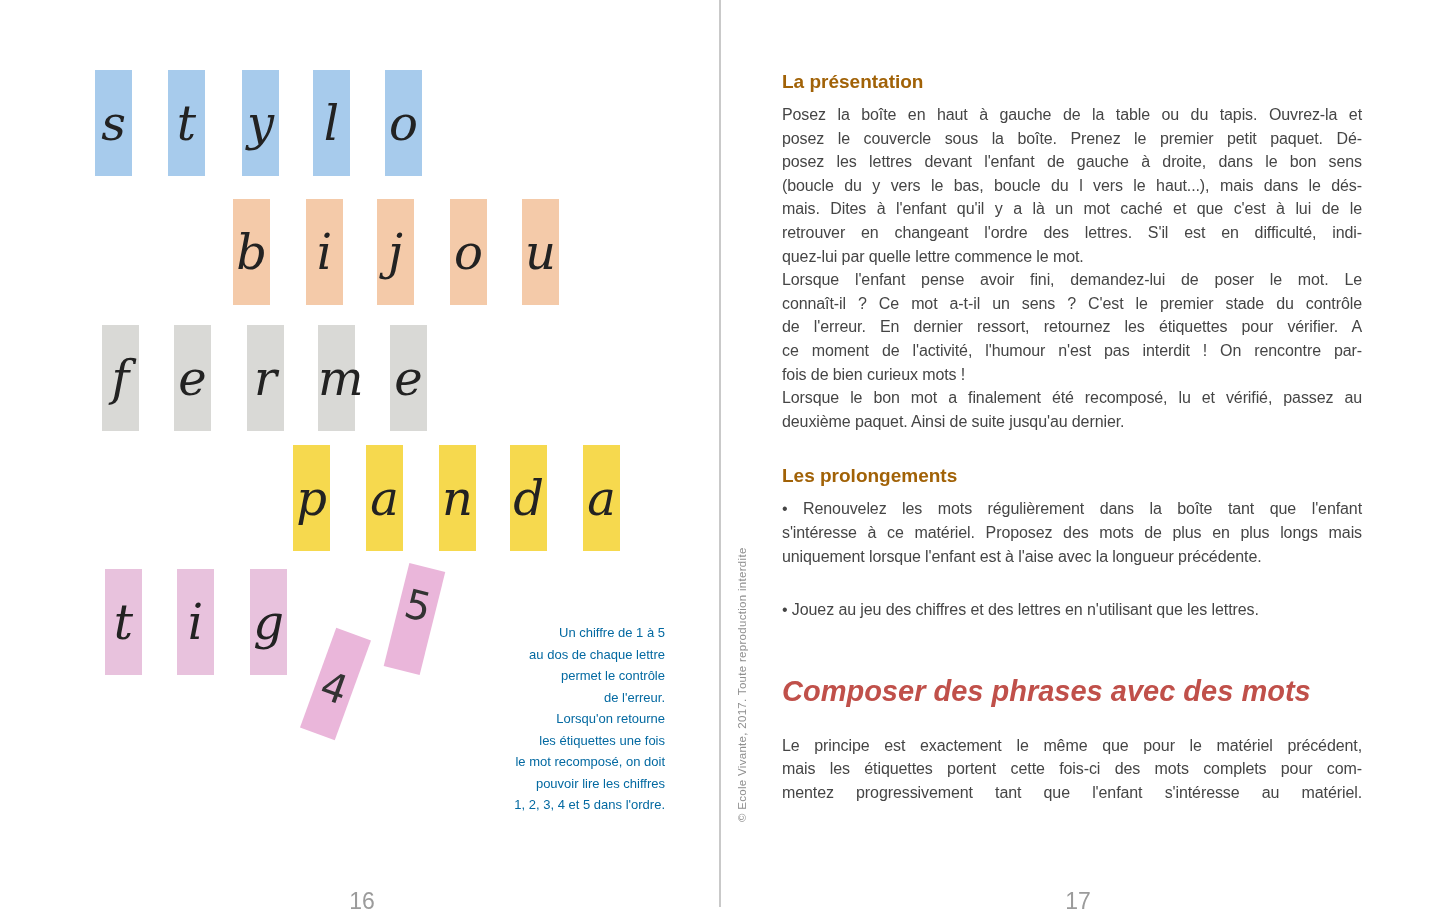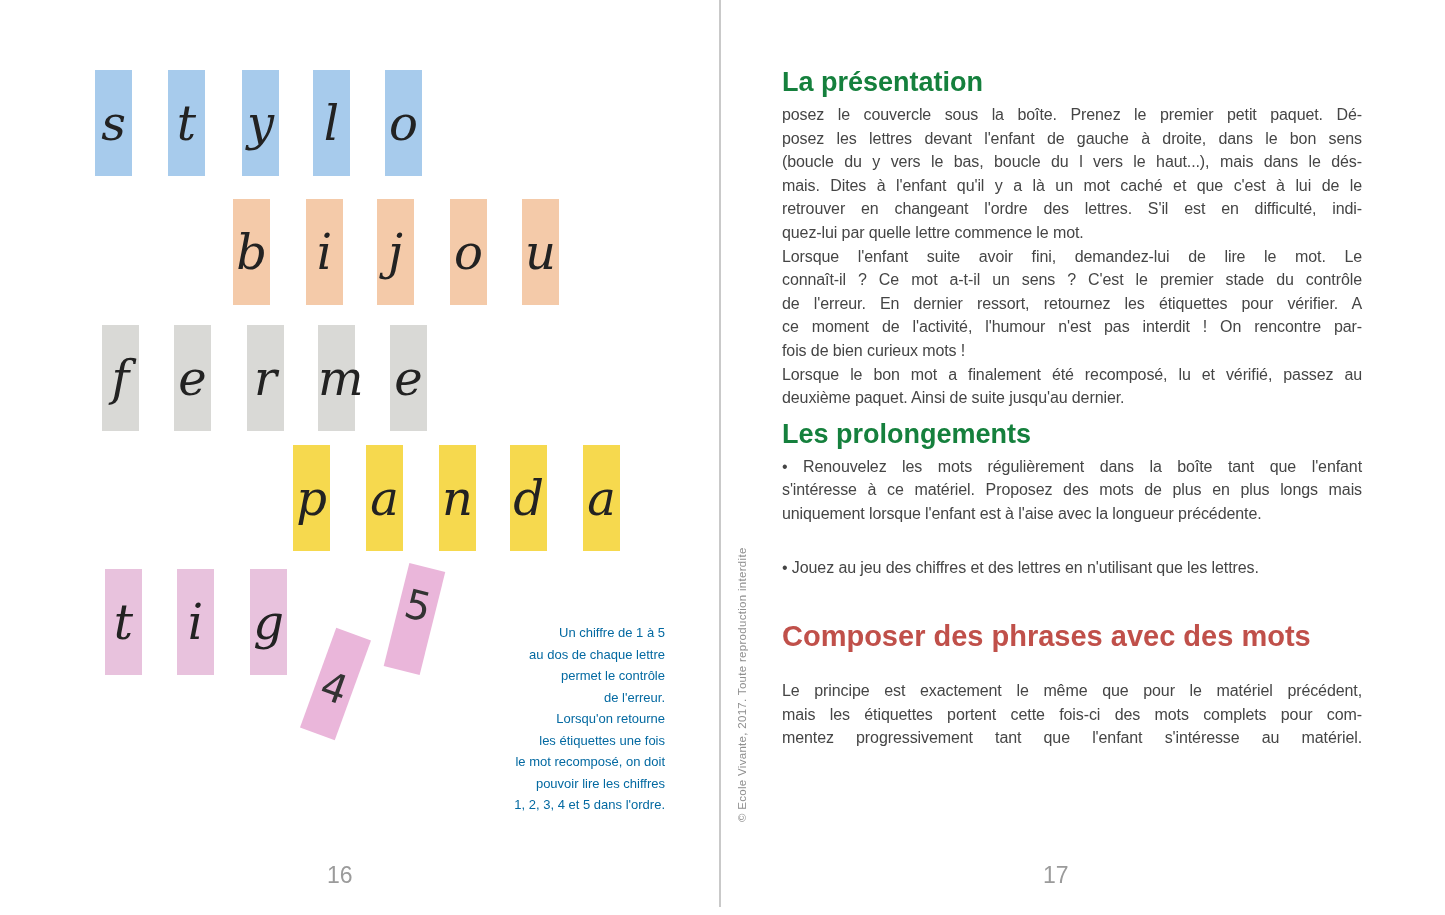--- a/index.html
+++ b/index.html
@@ -11,39 +11,39 @@
   .tile .glyph{display:block;line-height:106px;font-family:"DejaVu Serif",serif;
                font-style:italic;font-size:48px;color:#222;}
   .tile.digit .glyph{font-family:"DejaVu Sans",sans-serif;font-style:normal;
                      font-size:40px;color:#333;}
 
   
   #caption{position:absolute;left:390px;top:622px;width:275px;text-align:right;
            font-size:13px;line-height:21.5px;color:#0369a1;}
 
   
-  .pagenum{position:absolute;top:862px;width:70px;
+  .pagenum{position:absolute;top:888px;width:70px;text-align:center;
            font-size:23px;color:#9b9b9b;}
   #pagenum-left{left:327px;}
   #pagenum-right{left:1043px;}
 
   
   #divider{position:absolute;left:719px;top:0;width:2px;height:907px;background:#c9c9c9;}
 
   
   #copyright{position:absolute;left:736px;top:822px;width:285px;
              transform:rotate(-90deg);transform-origin:top left;
              font-size:11.5px;letter-spacing:.3px;color:#8f8f8f;white-space:nowrap;}
 
   
   #textcol{position:absolute;left:782px;top:68px;width:580px;color:#454545;}
-  #textcol h2{font-size:27px;line-height:28px;font-weight:bold;color:#15803d;
+  #textcol h2{font-size:19px;line-height:28px;font-weight:bold;color:#a16207;
               margin:0 0 7px 0;}
-  #textcol h2.mt{margin-top:10px;}
-  #textcol h2.accent{font-size:29px;line-height:34px;margin:40px 0 26px 0;}
+  #textcol h2.mt{margin-top:29px;}
+  #textcol h2.accent{font-size:29px;line-height:34px;margin:52px 0 26px 0;font-style:italic;}
   .block{margin:0;}
   .block.gap{margin-top:30px;}
   .ln{font-size:16px;line-height:23.6px;letter-spacing:-0.1px;white-space:nowrap;
       text-align:left;}
   .ln.jl{white-space:normal;text-align:justify;text-align-last:justify;text-justify:inter-word;}
 </style>
 </head>
 <body>
 
 <div id="canvas">
@@ -137,27 +137,28 @@
       <div>1, 2, 3, 4 et 5 dans l'ordre.</div>
     </div>
   <div id="pagenum-left" class="pagenum">16</div>
 
   <div id="divider"></div>
 
   <div id="copyright">© Ecole Vivante, 2017. Toute reproduction interdite</div>
   <div id="textcol">
       <h2 class="">La présentation</h2>
       <div class="block">
+        <div class="ln jl">Posez la boîte en haut à gauche de la table ou du tapis. Ouvrez-la et</div>
         <div class="ln jl">posez le couvercle sous la boîte. Prenez le premier petit paquet. Dé-</div>
         <div class="ln jl">posez les lettres devant l'enfant de gauche à droite, dans le bon sens</div>
         <div class="ln jl">(boucle du y vers le bas, boucle du l vers le haut...), mais dans le dés-</div>
         <div class="ln jl">mais. Dites à l'enfant qu'il y a là un mot caché et que c'est à lui de le</div>
         <div class="ln jl">retrouver en changeant l'ordre des lettres. S'il est en difficulté, indi-</div>
         <div class="ln">quez-lui par quelle lettre commence le mot.</div>
-        <div class="ln jl">Lorsque l'enfant suite avoir fini, demandez-lui de lire le mot. Le</div>
+        <div class="ln jl">Lorsque l'enfant pense avoir fini, demandez-lui de poser le mot. Le</div>
         <div class="ln jl">connaît-il ? Ce mot a-t-il un sens ? C'est le premier stade du contrôle</div>
         <div class="ln jl">de l'erreur. En dernier ressort, retournez les étiquettes pour vérifier. A</div>
         <div class="ln jl">ce moment de l'activité, l'humour n'est pas interdit ! On rencontre par-</div>
         <div class="ln">fois de bien curieux mots !</div>
         <div class="ln jl">Lorsque le bon mot a finalement été recomposé, lu et vérifié, passez au</div>
         <div class="ln">deuxième paquet. Ainsi de suite jusqu'au dernier.</div>
       </div>
       <h2 class="mt ">Les prolongements</h2>
       <div class="block">
         <div class="ln jl">• Renouvelez les mots régulièrement dans la boîte tant que l'enfant</div>

